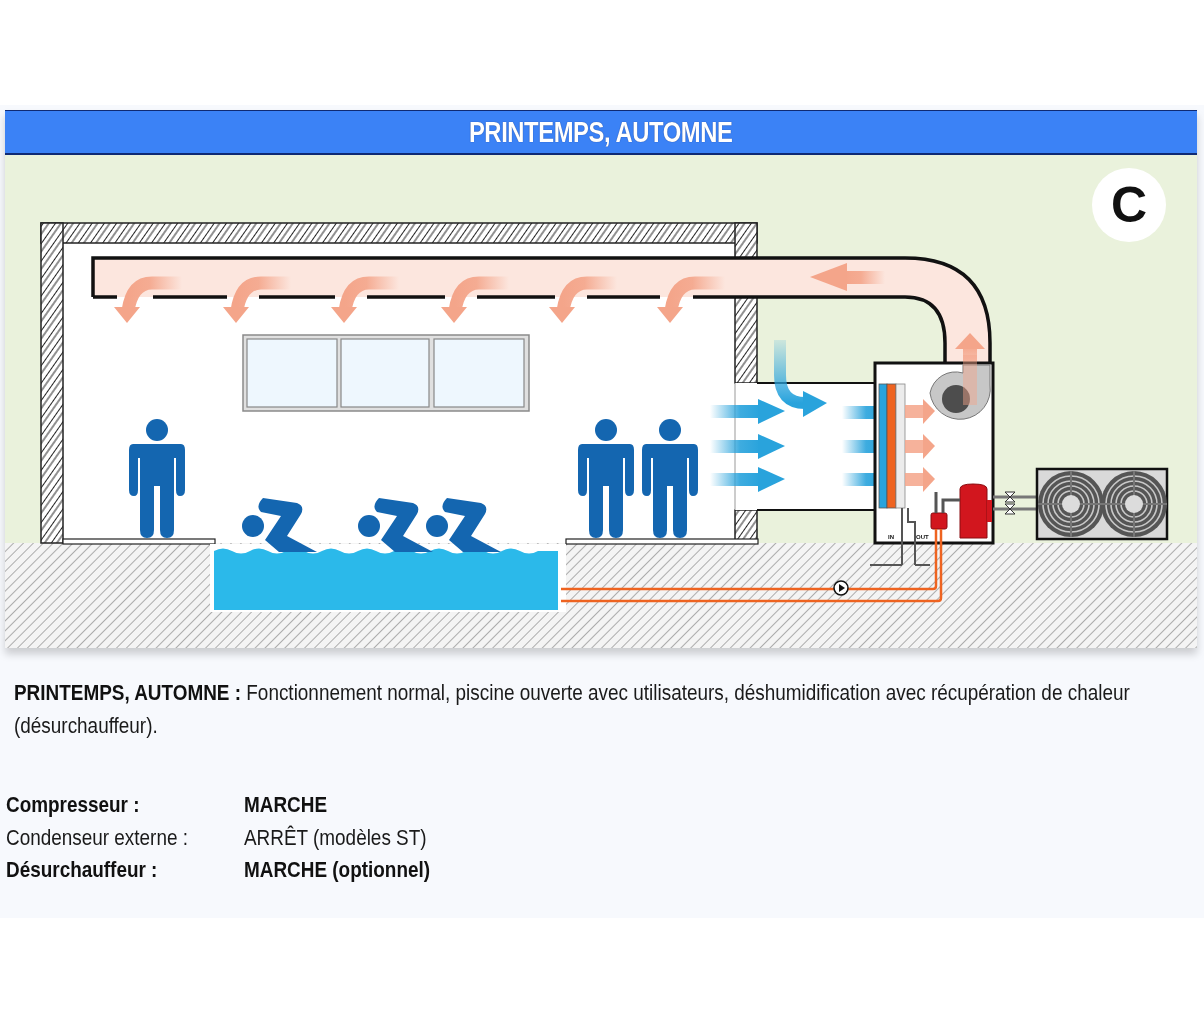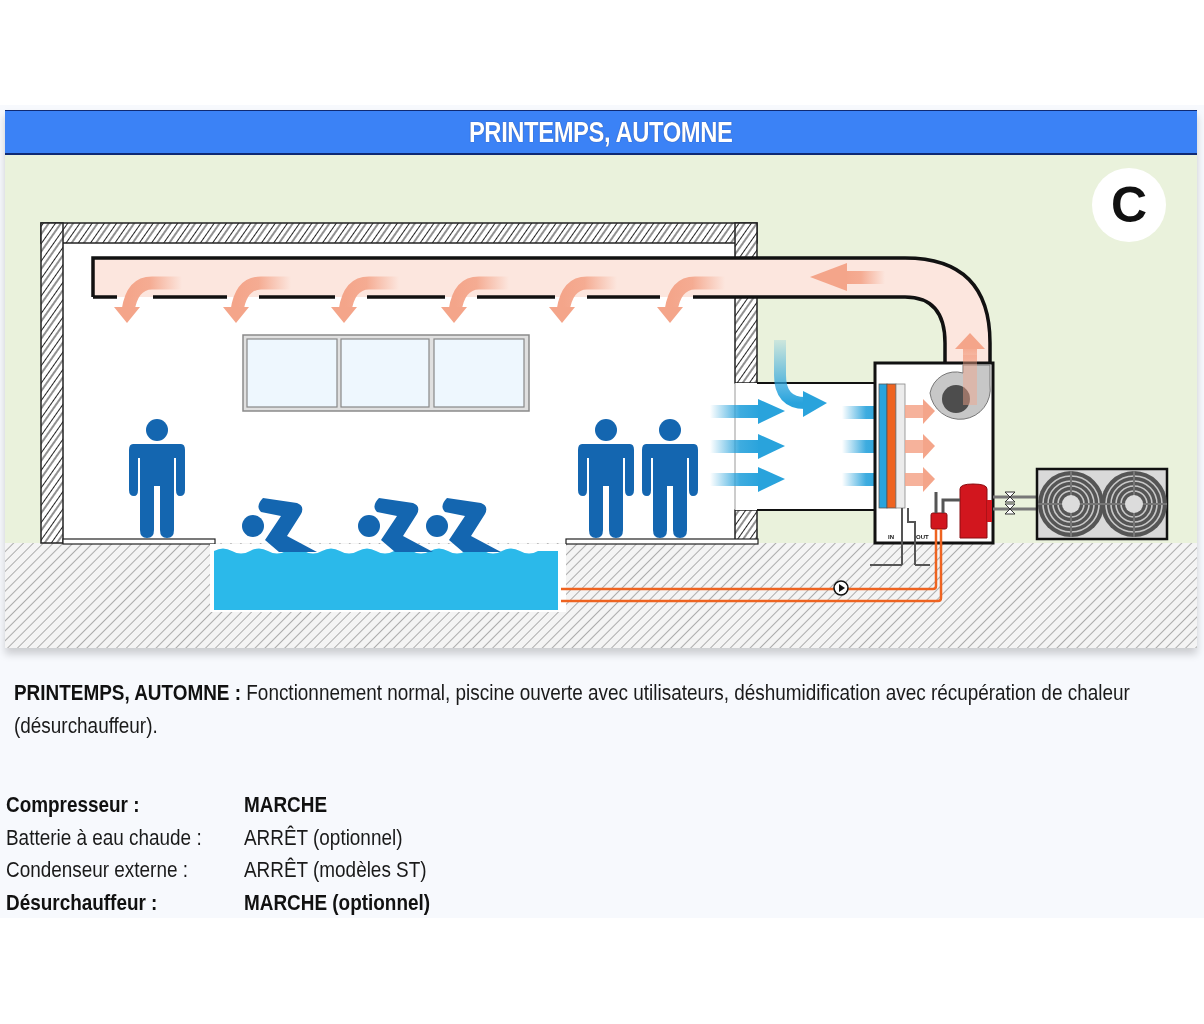--- a/index.html
+++ b/index.html
@@ -256,24 +256,20 @@
     <b>PRINTEMPS, AUTOMNE :</b><span> Fonctionnement normal, piscine ouverte avec utilisateurs, déshumidification avec récupération de chaleur (désurchauffeur).</span>
   </div>
 </div>
 
 <div class="status-table">
   <div class="status-row bold">
     <span class="lbl">Compresseur :</span>
     <span class="val">MARCHE</span>
   </div>
   <div class="status-row">
-    <span class="lbl">Batterie à eau chaude :</span>
-    <span class="val">ARRÊT (optionnel)</span>
-  </div>
-  <div class="status-row">
     <span class="lbl">Condenseur externe :</span>
     <span class="val">ARRÊT (modèles ST)</span>
   </div>
   <div class="status-row bold">
     <span class="lbl">Désurchauffeur :</span>
     <span class="val">MARCHE (optionnel)</span>
   </div>
 </div>
 
 </body></html>

